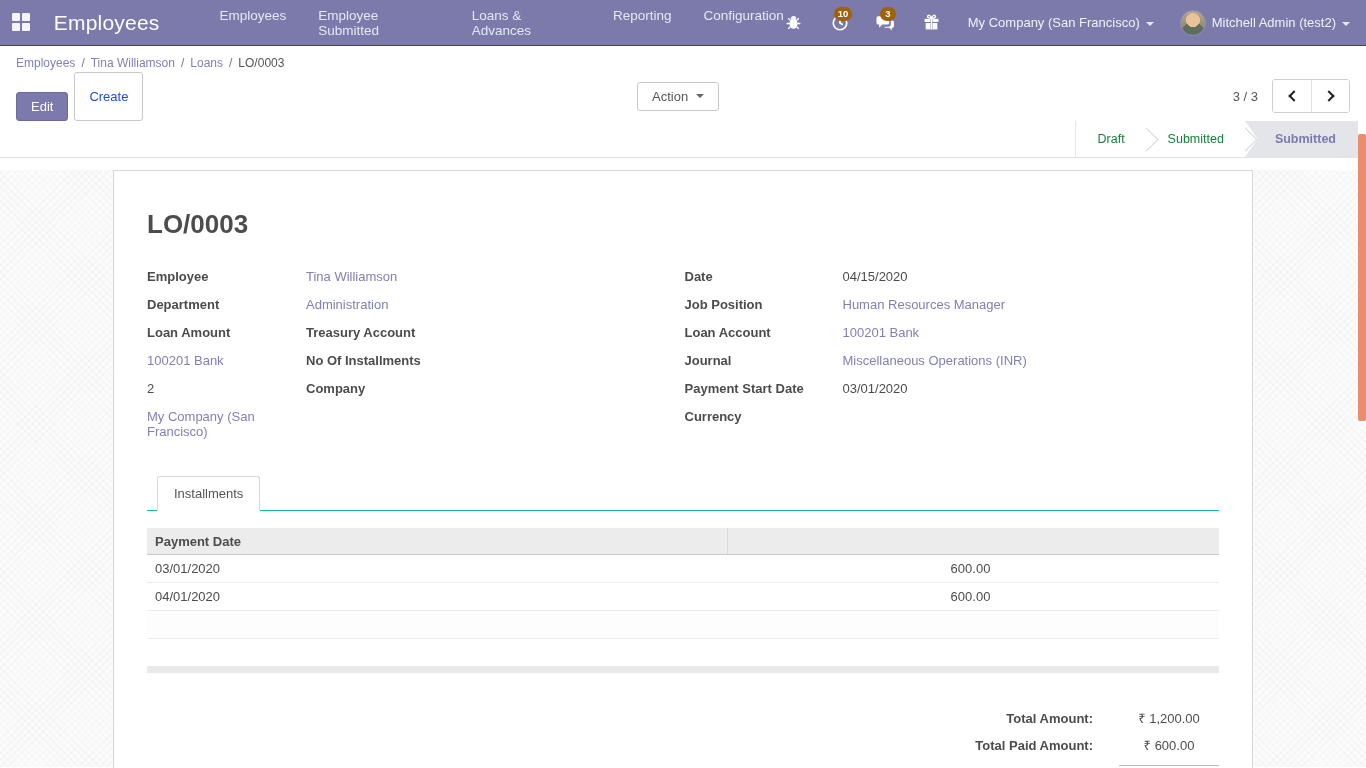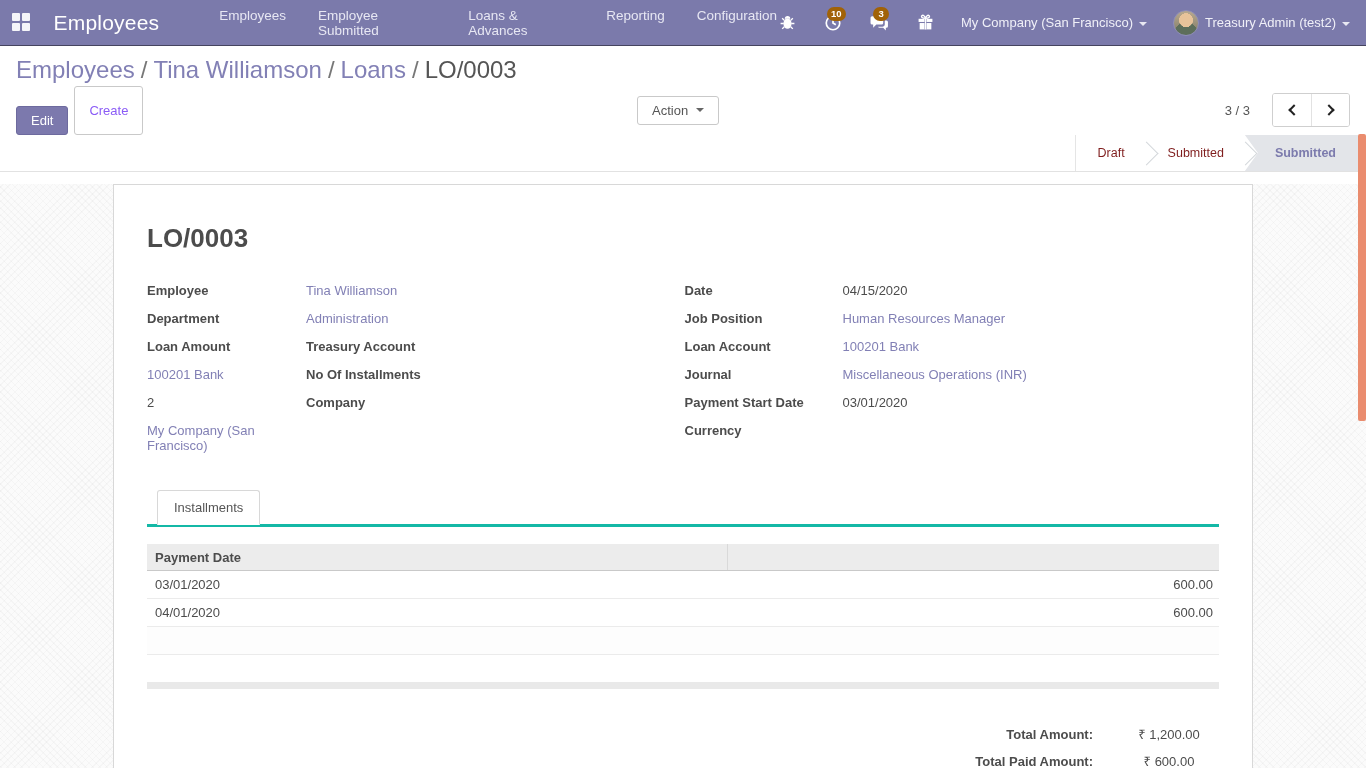--- a/index.html
+++ b/index.html
@@ -30,49 +30,49 @@
     border-right:4px solid transparent; border-top:4px solid #e8e8f2; margin-top:2px; }
   .avatar { width:26px; height:26px; border-radius:50%;
     background:
       radial-gradient(circle at 50% 38%, #e8c39a 0 36%, transparent 37%),
       radial-gradient(circle at 50% 95%, #5d6e5a 0 45%, transparent 46%),
       linear-gradient(#b9a98f, #7d7a66);
     border:1px solid #8f8eb9; }
 
   
   .control-panel { background:#fff; padding:10px 16px 8px 16px; }
-  .breadcrumb { font-size:24px; color:#888; margin-bottom:9px; }
+  .breadcrumb { font-size:12px; color:#888; margin-bottom:9px; }
   .breadcrumb a { color:#8280b5; text-decoration:none; cursor:pointer; }
   .breadcrumb .sep { color:#777; padding:0 6px; }
   .breadcrumb .active { color:#555; }
   .cp-row { position:relative; display:flex; align-items:center; height:34px; }
   .btn { display:inline-block; font-size:13px; padding:6px 14px; border-radius:3px;
-    border:1px solid #c9c9c9; background:#fff; color:#8b5cf6; cursor:pointer; }
+    border:1px solid #c9c9c9; background:#fff; color:#1d4ed8; cursor:pointer; }
   .btn-primary { background:#7c79ad; border-color:#6d6a9e; color:#fff;margin-top:20px; }
   .btn-group-left { display:flex; gap:6px; }
   .action-wrap { position:absolute; left:50%; transform:translateX(-56%); }
   .btn-action { display:flex; align-items:center; gap:8px; color:#555; }
   .caret-dark { width:0; height:0; border-left:4px solid transparent;
     border-right:4px solid transparent; border-top:4px solid #666; }
-  .pager { margin-left:auto; display:flex; align-items:center; gap:22px; }
+  .pager { margin-left:auto; display:flex; align-items:center; gap:14px; }
   .pager-counter { font-size:13px; color:#555; }
   .pager-btns { display:flex; border:1px solid #cfcfcf; border-radius:3px; overflow:hidden; }
   .pager-btn { width:38px; height:32px; background:#fff; display:flex;
     align-items:center; justify-content:center; cursor:pointer; }
   .pager-btn + .pager-btn { border-left:1px solid #e2e2e2; }
   .chev { width:8px; height:8px; border-right:2.5px solid #222; border-bottom:2.5px solid #222; }
   .chev.left { transform:rotate(135deg); margin-left:3px; }
   .chev.right { transform:rotate(-45deg); margin-right:3px; }
 
   
   .statusbar { height:37px; background:#fff; border-bottom:1px solid #e2e2e2;
     display:flex; justify-content:flex-end; align-items:stretch; padding-right:8px; }
   .sb-steps { display:flex; align-items:stretch; border-left:1px solid #e5e5e5; }
   .sb-step { display:flex; align-items:center; padding:0 22px; font-size:12.5px;
-    color:#7f1d1d; cursor:pointer; white-space:nowrap; }
+    color:#15803d; cursor:pointer; white-space:nowrap; }
   .sb-sep { align-self:center; width:17px; height:17px; border-top:1px solid #d4d7db;
     border-right:1px solid #d4d7db; transform:rotate(45deg); margin:0 -9px; }
   .sb-step.active { background:#e3e5e9; color:#7c7bad; font-weight:bold;
     clip-path:polygon(0 0, 13px 50%, 0 100%, 100% 100%, 100% 0); padding-left:30px; }
 
   
   .content { position:relative; height:597px;
     background:
       repeating-linear-gradient(45deg, rgba(0,0,0,0.025) 0 1px, transparent 1px 5px),
       repeating-linear-gradient(-45deg, rgba(0,0,0,0.025) 0 1px, transparent 1px 5px),
@@ -83,35 +83,35 @@
 
   .field-groups { display:flex; }
   .group { width:538px; display:grid; grid-template-columns:159px 1fr; row-gap:11px;
     align-content:start; }
   .group.right { width:535px; grid-template-columns:158px 1fr; }
   .f-label { font-weight:bold; color:#4c4c4c; padding:1px 0; }
   .f-value { color:#4c4c4c; padding:1px 0; }
   .f-value.link { color:#8280b5; cursor:pointer; }
 
   .notebook { margin-top:36px; }
-  .tab-row { border-bottom:3px solid #14b8a6; padding-left:10px; }
+  .tab-row { border-bottom:1px solid #14b8a6; padding-left:10px; }
   .tab { display:inline-block; background:#fff; border:1px solid #d8d8d8;
     border-bottom:1px solid #fff; border-radius:3px 3px 0 0; padding:9px 16px;
     margin-bottom:-1px; font-size:13px; color:#555; cursor:pointer; }
 
   .o-list { margin-top:17px; }
   .l-header { display:flex; background:#ececec; border-bottom:1px solid #c9c9c9;
     height:27px; align-items:center; font-weight:bold; cursor:pointer; }
   .l-header .c1 { width:581px; padding-left:8px; border-right:1px solid #d9d9d9;
     height:100%; display:flex; align-items:center; }
   .l-header .c2 { flex:1; text-align:right; padding-right:6px; }
   .l-row { display:flex; height:28px; align-items:center; border-bottom:1px solid #ebebeb;
     background:#fff; cursor:pointer; }
   .l-row .c1 { width:581px; padding-left:8px; }
-  .l-row .c2 { flex:1; text-align:right; padding-right:6px; }
+  .l-row .c2 { flex:1; text-align:center; padding-right:6px; }
   .l-row.empty { background:#fdfdfd; }
   .l-footer-strip { height:7px; background:#e9e9e9; margin-top:27px; }
 
   .totals { margin-top:36px; display:flex; flex-direction:column; align-items:flex-end; }
   .t-row { display:flex; align-items:baseline; margin-bottom:9px; }
   .t-label { font-weight:bold; color:#4c4c4c; text-align:right; }
   .t-value { width:100px; text-align:center; color:#4c4c4c; margin-left:26px; }
   .t-row.balance { margin-top:2px; }
   .t-row.balance .t-value { border-top:1px solid #bbb; padding-top:5px;
     font-size:17px; font-weight:bold; color:#333; }
@@ -168,21 +168,21 @@
         <rect x="7.4" y="4.5" width="1.2" height="10" fill="#fff"></rect>
         <path d="M8 4 C5 4 3.5 2.8 4.6 1.6 C5.7 0.5 7.5 1.8 8 4 C8.5 1.8 10.3 0.5 11.4 1.6 C12.5 2.8 11 4 8 4 z" fill="none" stroke="#fff" stroke-width="1.2"></path>
       </svg>
     </div>
     <div class="tray-text">
       <span>My Company (San Francisco)</span>
       <span class="caret"></span>
     </div>
     <div class="tray-text">
       <span class="avatar"></span>
-      <span>Treasury Admin (test2)</span>
+      <span>Mitchell Admin (test2)</span>
       <span class="caret"></span>
     </div>
   </div>
 </header>
 
 <div class="control-panel">
   <div class="breadcrumb">
     <a>Employees</a><span class="sep">/</span><a>Tina Williamson</a><span class="sep">/</span><a>Loans</a><span class="sep">/</span><span class="active">LO/0003</span>
   </div>
   <div class="cp-row">

